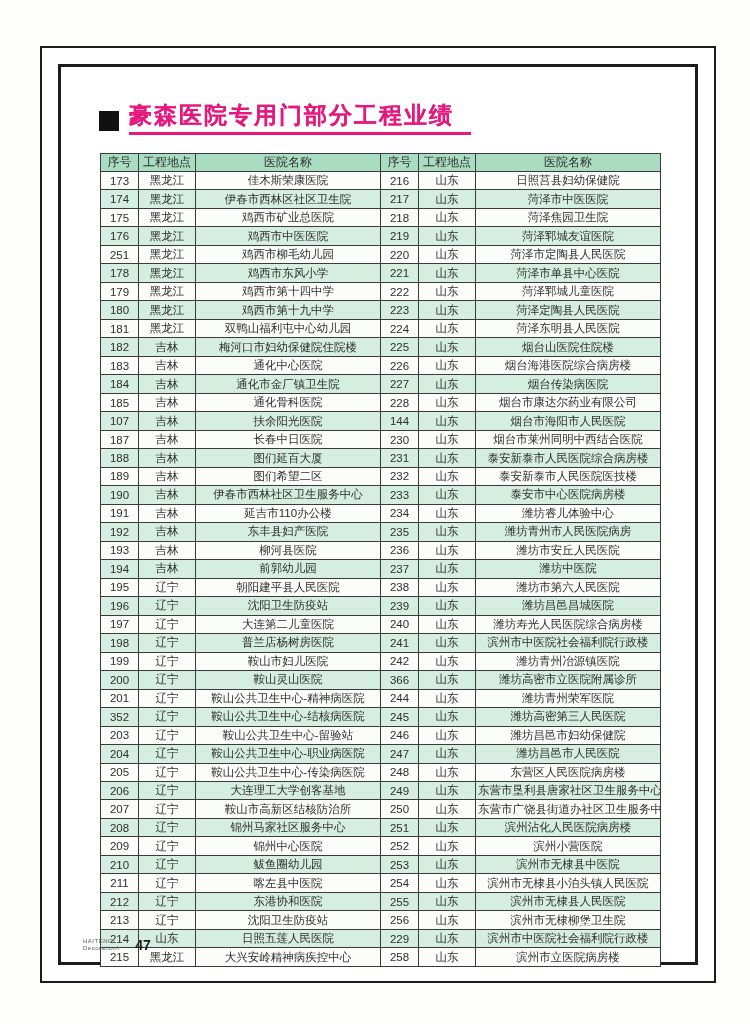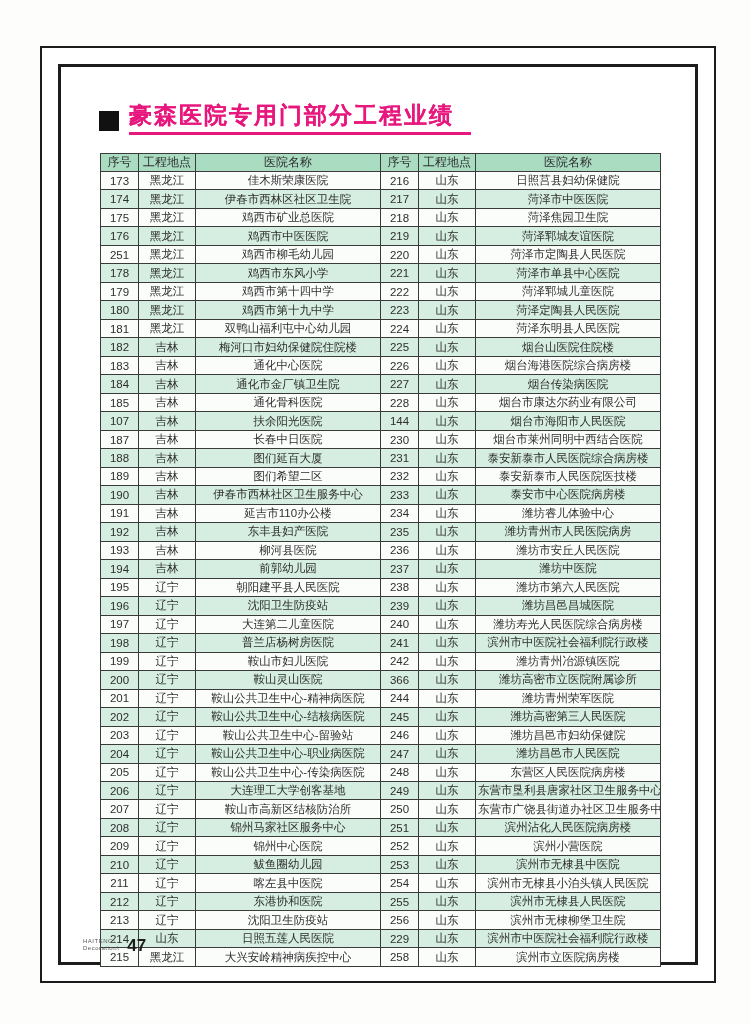--- a/index.html
+++ b/index.html
@@ -76,22 +76,22 @@
   .footer-mark{
     position:absolute;left:22px;bottom:10px;
     display:flex;align-items:flex-end;
     color:#5a5a5a;
   }
   .footer-brand{
     font-size:6px;line-height:7px;letter-spacing:.5px;
     text-align:left;
   }
   .footer-pageno{
-    font-size:17px;font-weight:bold;color:#1c1c1c;
-    margin-left:8px;line-height:13px;
+    font-size:14px;font-weight:bold;color:#1c1c1c;
+    margin-left:16px;line-height:13px;
   }
 </style>
 </head>
 <body>
 
 <div class="outer-frame">
   <div class="inner-frame">
 
     <div class="title-block">
       <div class="title-square"></div>
@@ -348,21 +348,21 @@
             </tr>
             <tr class="plain">
               <td>201</td>
               <td>辽宁</td>
               <td>鞍山公共卫生中心-精神病医院</td>
               <td>244</td>
               <td>山东</td>
               <td>潍坊青州荣军医院</td>
             </tr>
             <tr class="tint">
-              <td>202</td>
+              <td>352</td>
               <td>辽宁</td>
               <td>鞍山公共卫生中心-结核病医院</td>
               <td>245</td>
               <td>山东</td>
               <td>潍坊高密第三人民医院</td>
             </tr>
             <tr class="plain">
               <td>203</td>
               <td>辽宁</td>
               <td>鞍山公共卫生中心-留验站</td>

